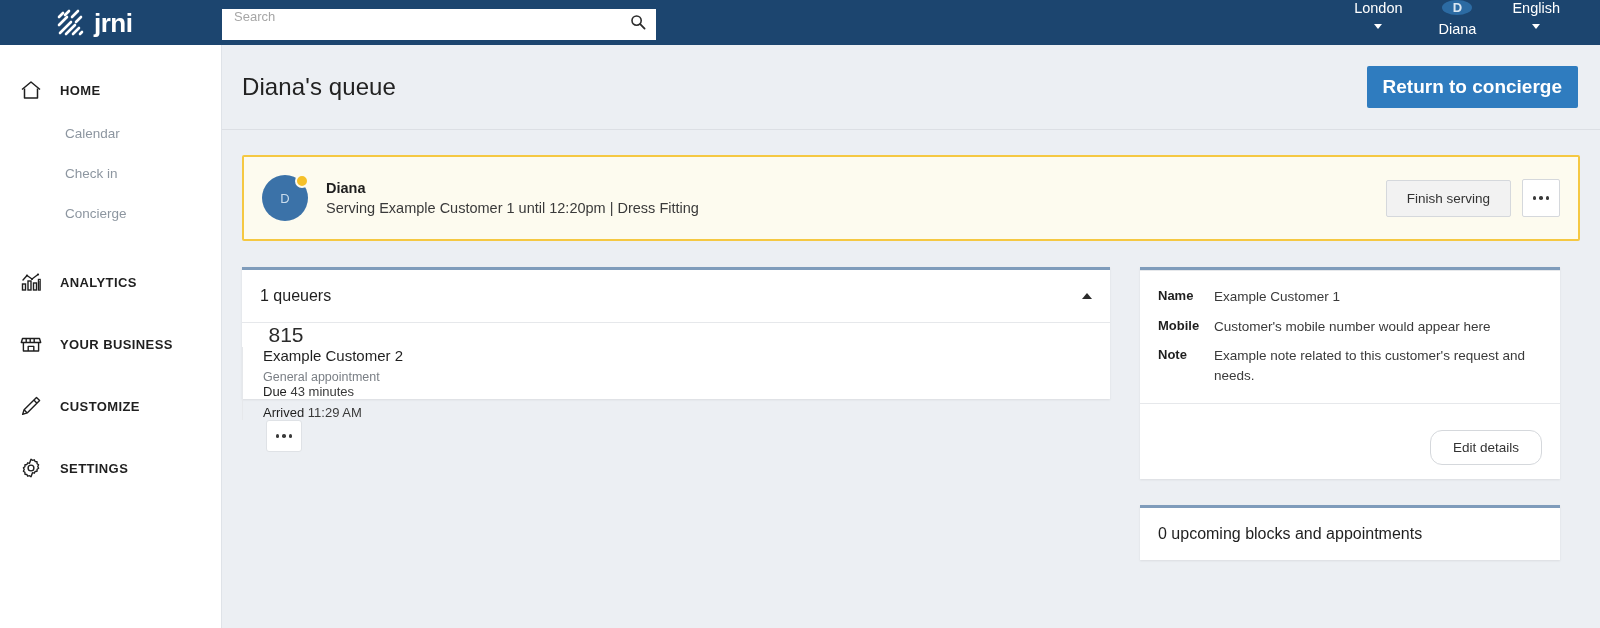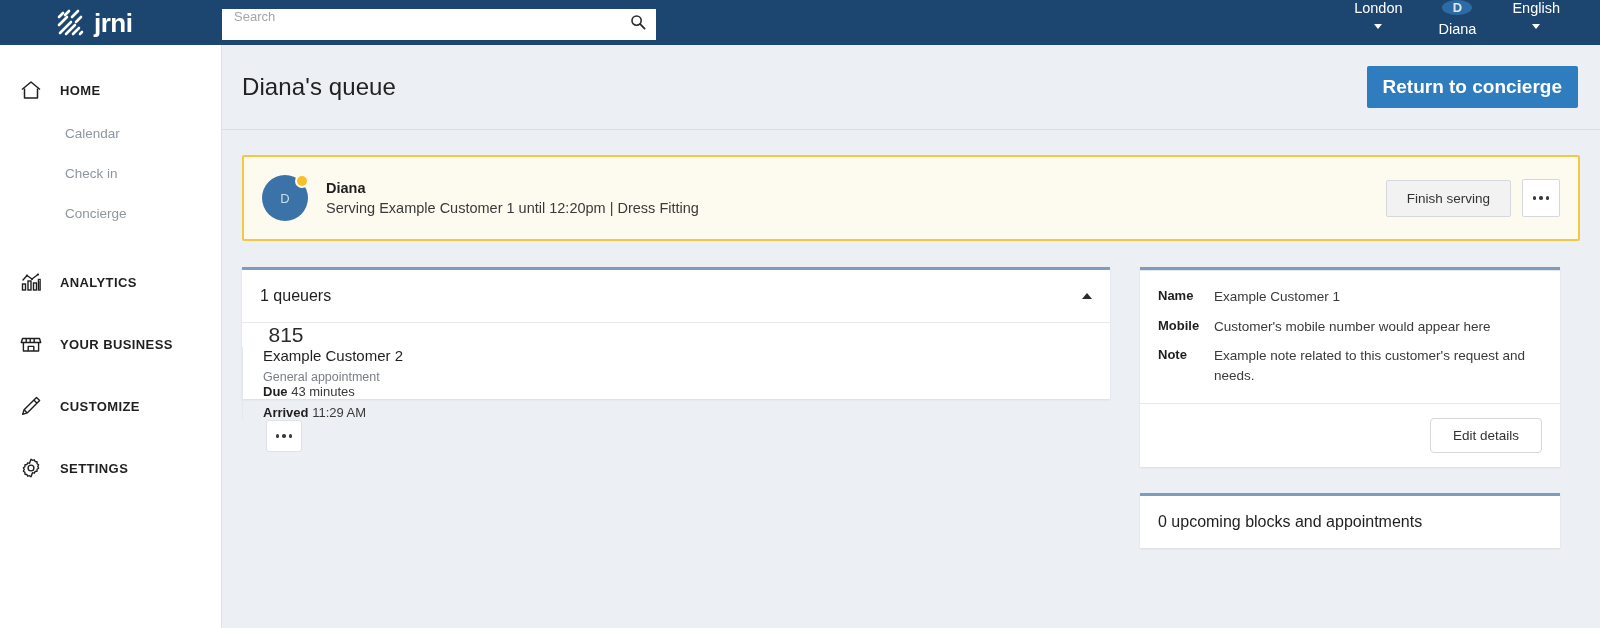--- a/index.html
+++ b/index.html
@@ -203,21 +203,21 @@
     justify-content: center; gap: 6px;
   }
   .q-name { font-size: 15px; color: #1f1f1f; }
   .q-sub { font-size: 12.5px; color: #7a7f85; }
   .q-meta {
     width: 290px; border-left: 1px solid #e6e8eb;
     padding: 0 20px; display: flex; flex-direction: column;
     justify-content: center; gap: 6px;
   }
   .q-meta-line { font-size: 13px; color: #3a3a3a; }
-  .q-meta-line b { font-weight: 700; color: #1f1f1f; }
+  .q-meta-line b { font-weight: 400; color: #1f1f1f; }
   .q-actions { width: 84px; display: flex; align-items: center; justify-content: center; }
   .btn-dots-sm {
     background: #ffffff; border: 1px solid #dfe2e6;
     border-radius: 3px; width: 36px; height: 32px;
     display: flex; align-items: center; justify-content: center;
     gap: 3px; cursor: pointer;
   }
 
   
   .ns-body { border-top: 1px solid #e6e8eb; padding: 16px 18px 18px 18px; }
@@ -228,23 +228,24 @@
     font-size: 13px; font-weight: 700; color: #1f1f1f;
     padding-top: 1px;
   }
   .ns-value { font-size: 13.5px; color: #3a3a3a; line-height: 1.45; }
   .ns-footer {
     border-top: 1px solid #e6e8eb;
     padding: 14px 18px; display: flex; justify-content: flex-end;
   }
   .btn-ghost {
     background: #ffffff; border: 1px solid #d5d8dc;
-    border-radius: 4px; font-size: 13.5px; color: #333;
+    border-radius: 12px; font-size: 13.5px; color: #333;
     padding: 9px 22px; cursor: pointer;
     font-family: "Liberation Sans", sans-serif;
+    margin-top: 12px;
   }
   .card-spacer { height: 26px; }
 </style>
 </head>
 <body>
 
 <div class="app">
 
   <div class="topbar">
     <div class="brand">

